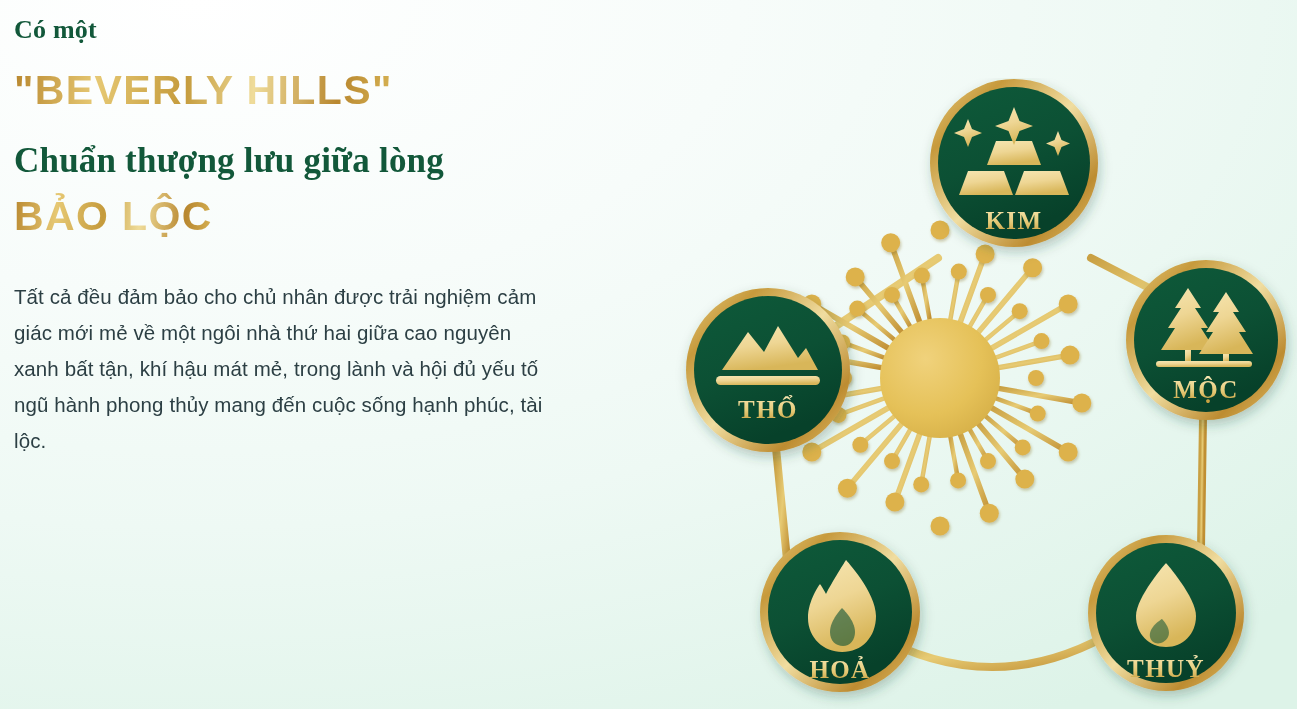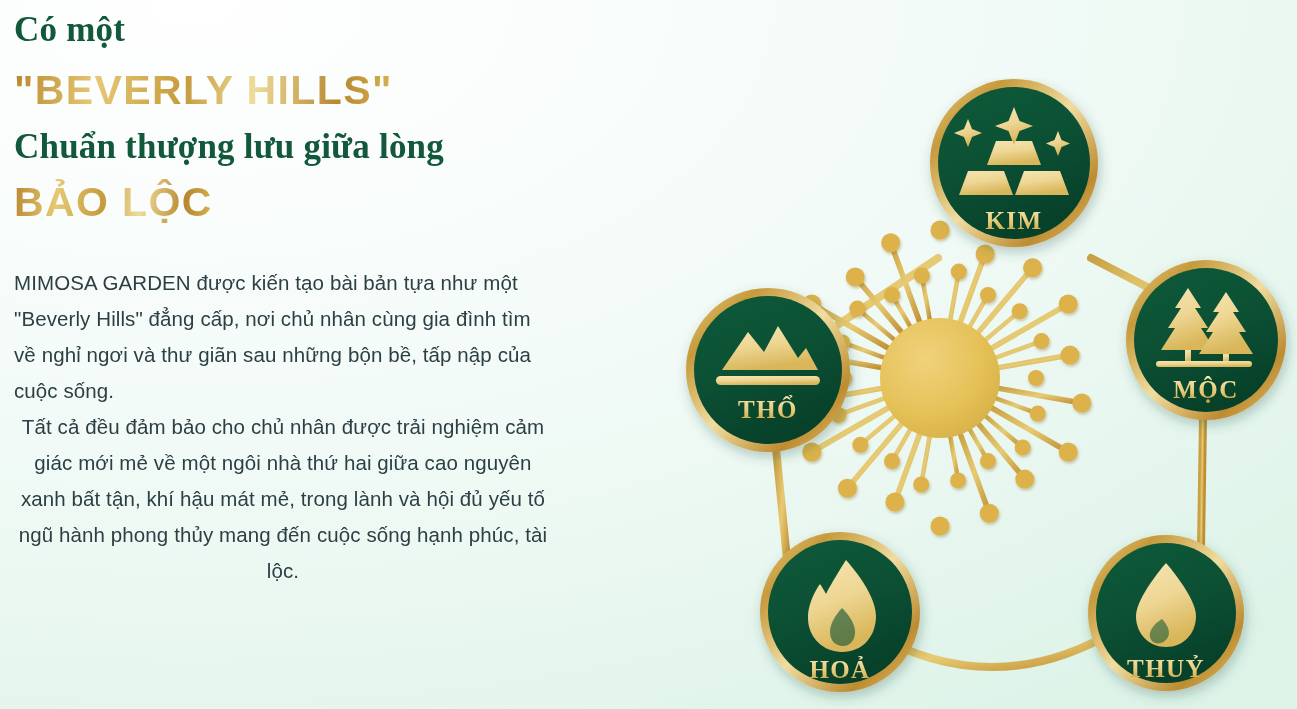--- a/index.html
+++ b/index.html
@@ -14,22 +14,22 @@
 
   
   .copy { position:absolute; left:14px; top:4px; width:560px; }
 
   .h-serif-green {
     font-family:"Liberation Serif", serif;
     font-weight:700;
     color:#12583a;
     letter-spacing:.2px;
   }
-  .line1 { font-size:35px; line-height:52px; }
-  .line3 { font-size:35px; line-height:52px; margin-top:2px; }
+  .line1 { font-size:26px; line-height:52px; }
+  .line3 { font-size:35px; line-height:52px; margin-top:16px; }
 
   .h-gold {
     font-family:"Liberation Sans", sans-serif;
     font-weight:700;
     font-size:41px;
     line-height:58px;
     letter-spacing:1.4px;
     background:linear-gradient(96deg,#b8872f 0%,#e6c873 22%,#c59b3c 45%,#efdc9a 63%,#b8872f 85%,#d8b455 100%);
     -webkit-background-clip:text;
     background-clip:text;
@@ -70,21 +70,20 @@
     <div class="h-serif-green line1">Có một</div>
     <div class="line2">
       <span class="h-gold">"BEVERLY HILLS"</span>
     </div>
     <div class="h-serif-green line3">Chuẩn thượng lưu giữa lòng</div>
     <div class="line4">
       <span class="h-gold">BẢO LỘC</span>
     </div>
 
     <div class="body-copy">
-      <p>MIMOSA GARDEN được kiến tạo bài bản tựa như một "Beverly Hills" đẳng cấp, nơi chủ nhân cùng gia đình tìm về nghỉ ngơi và thư giãn sau những bộn bề, tấp nập của cuộc sống.</p>
       <p>Tất cả đều đảm bảo cho chủ nhân được trải nghiệm cảm giác mới mẻ về một ngôi nhà thứ hai giữa cao nguyên xanh bất tận, khí hậu mát mẻ, trong lành và hội đủ yếu tố ngũ hành phong thủy mang đến cuộc sống hạnh phúc, tài lộc.</p>
     </div>
   </div>
 
   <div class="diagram">
     <svg width="685" height="631" viewBox="0 0 685 631" xmlns="http://www.w3.org/2000/svg">
       <defs>
         <linearGradient id="ringGrad" x1="0" y1="0" x2="1" y2="1">
           <stop offset="0%" stop-color="#e9cf84"></stop>
           <stop offset="22%" stop-color="#c79a3c"></stop>

